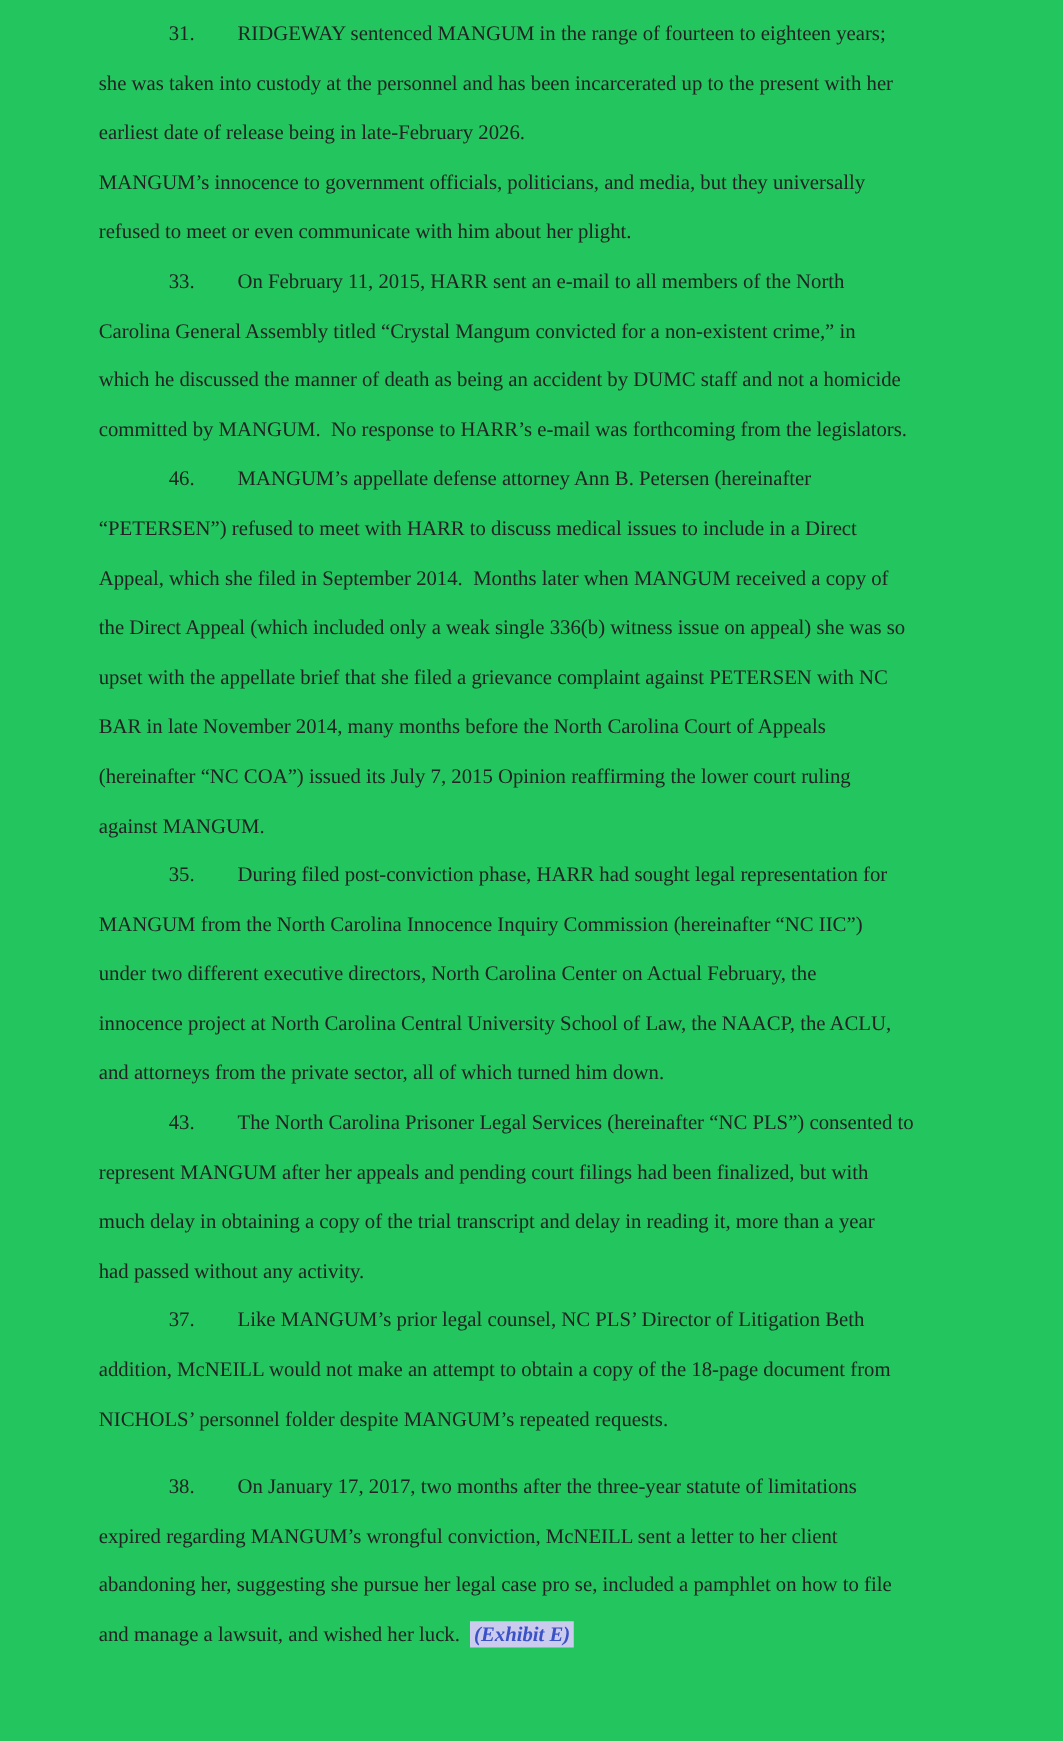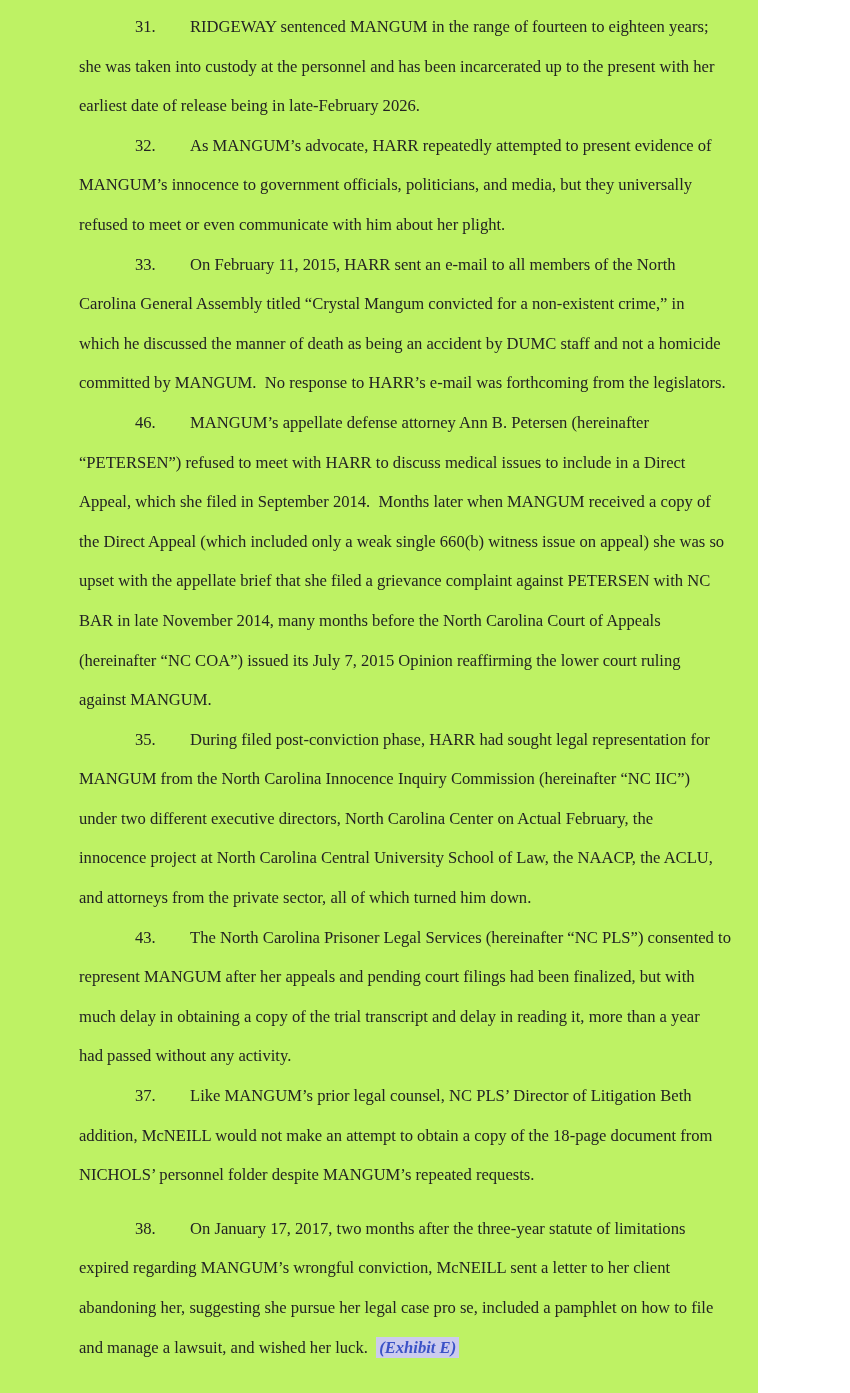--- a/index.html
+++ b/index.html
@@ -2,23 +2,23 @@
 <html><head>
 <meta charset="utf-8">
 <style>
   html, body {
     margin: 0;
     padding: 0;
     background: #ffffff;
   }
   .page {
     position: relative;
-    width: 758px;
+    width: 850px;
     height: 1393px;
-    background: #bef264;
+    background: #22c55e;
     overflow: hidden;
   }
   .doc {
     position: absolute;
     top: 7px;
     left: 79px;
     width: 705px;
     font-family: "Liberation Serif", "DejaVu Serif", serif;
     font-size: 16.6px;
     color: #232323;
@@ -47,35 +47,34 @@
 <body>
 
 <div class="page">
   <div class="doc" id="doc-body">
       <div class="paragraph">
         <div class="line"><span class="pnum">31.</span><span>RIDGEWAY sentenced MANGUM in the range of fourteen to eighteen years;</span></div>
         <div class="line"><span>she was taken into custody at the personnel and has been incarcerated up to the present with her</span></div>
         <div class="line"><span>earliest date of release being in late-February 2026.</span></div>
       </div>
       <div class="paragraph">
-        <div class="line"><span class="pnum">32.</span><span>As MANGUM’s advocate, HARR repeatedly attempted to present evidence of</span></div>
         <div class="line"><span>MANGUM’s innocence to government officials, politicians, and media, but they universally</span></div>
         <div class="line"><span>refused to meet or even communicate with him about her plight.</span></div>
       </div>
       <div class="paragraph">
         <div class="line"><span class="pnum">33.</span><span>On February 11, 2015, HARR sent an e-mail to all members of the North</span></div>
         <div class="line"><span>Carolina General Assembly titled “Crystal Mangum convicted for a non-existent crime,” in</span></div>
         <div class="line"><span>which he discussed the manner of death as being an accident by DUMC staff and not a homicide</span></div>
         <div class="line"><span>committed by MANGUM.  No response to HARR’s e-mail was forthcoming from the legislators.</span></div>
       </div>
       <div class="paragraph">
         <div class="line"><span class="pnum">46.</span><span>MANGUM’s appellate defense attorney Ann B. Petersen (hereinafter</span></div>
         <div class="line"><span>“PETERSEN”) refused to meet with HARR to discuss medical issues to include in a Direct</span></div>
         <div class="line"><span>Appeal, which she filed in September 2014.  Months later when MANGUM received a copy of</span></div>
-        <div class="line"><span>the Direct Appeal (which included only a weak single 660(b) witness issue on appeal) she was so</span></div>
+        <div class="line"><span>the Direct Appeal (which included only a weak single 336(b) witness issue on appeal) she was so</span></div>
         <div class="line"><span>upset with the appellate brief that she filed a grievance complaint against PETERSEN with NC</span></div>
         <div class="line"><span>BAR in late November 2014, many months before the North Carolina Court of Appeals</span></div>
         <div class="line"><span>(hereinafter “NC COA”) issued its July 7, 2015 Opinion reaffirming the lower court ruling</span></div>
         <div class="line"><span>against MANGUM.</span></div>
       </div>
       <div class="paragraph">
         <div class="line"><span class="pnum">35.</span><span>During filed post-conviction phase, HARR had sought legal representation for</span></div>
         <div class="line"><span>MANGUM from the North Carolina Innocence Inquiry Commission (hereinafter “NC IIC”)</span></div>
         <div class="line"><span>under two different executive directors, North Carolina Center on Actual February, the</span></div>
         <div class="line"><span>innocence project at North Carolina Central University School of Law, the NAACP, the ACLU,</span></div>

